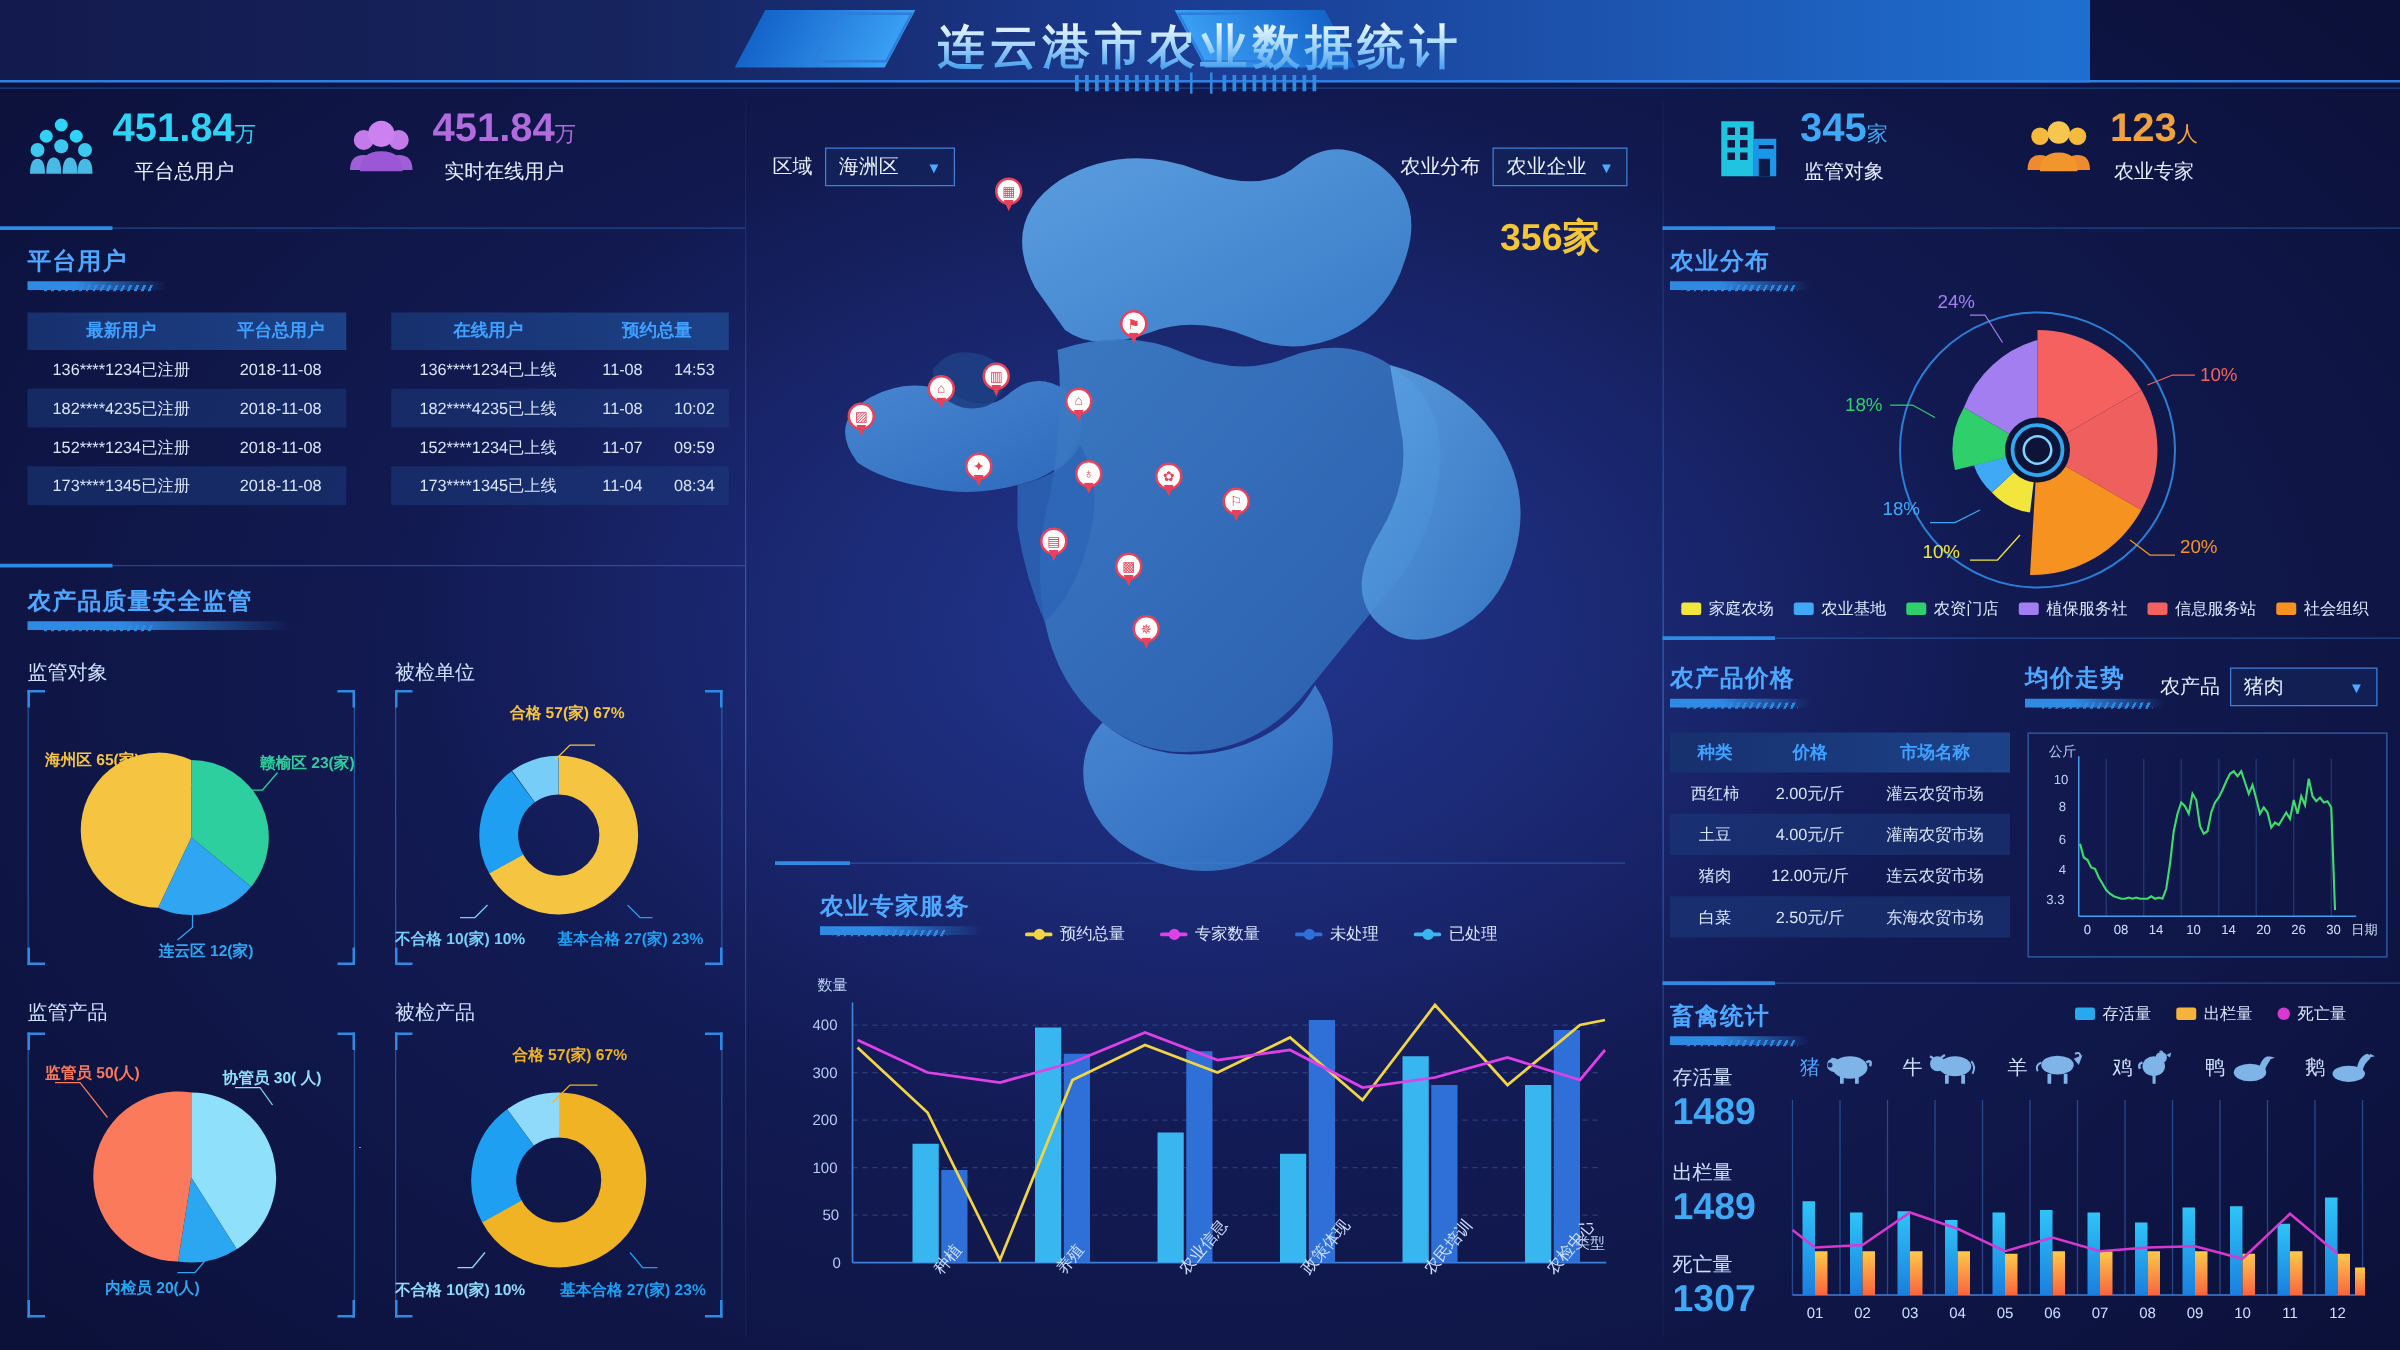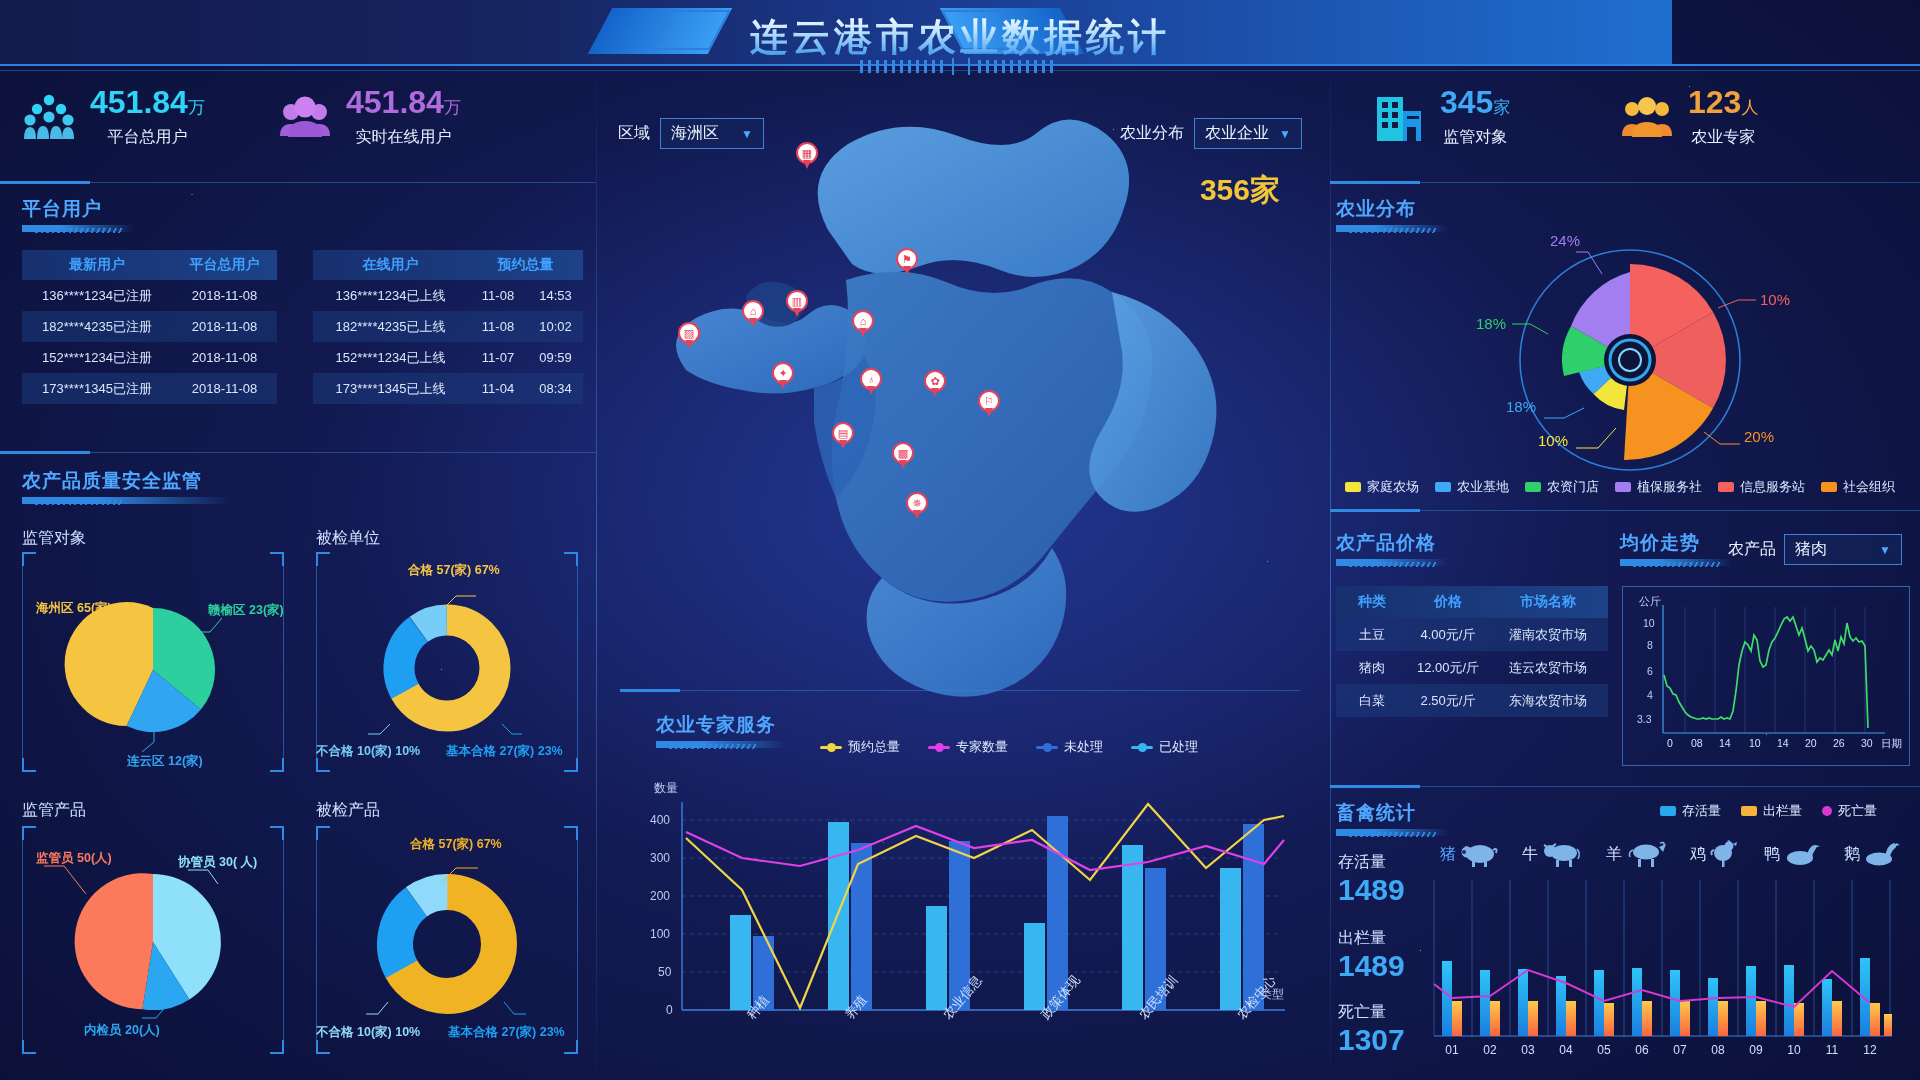--- a/index.html
+++ b/index.html
@@ -692,20 +692,25 @@
       </div>
     <div class="sec-underline"></div>
   </div>
 
   <div class="tbl" style="left:1336px;top:586px;width:272px;">
     <div class="hd" style="height:32px">
       <div style="width:72px">种类</div>
       <div style="width:80px">价格</div>
       <div style="width:120px">市场名称</div>
     </div>
+    <div class="rw" style="height:33px">
+      <div style="width:72px">西红柿</div>
+      <div style="width:80px">2.00元/斤</div>
+      <div style="width:120px">灌云农贸市场</div>
+    </div>
     <div class="rw alt" style="height:33px">
       <div style="width:72px">土豆</div>
       <div style="width:80px">4.00元/斤</div>
       <div style="width:120px">灌南农贸市场</div>
     </div>
     <div class="rw" style="height:33px">
       <div style="width:72px">猪肉</div>
       <div style="width:80px">12.00元/斤</div>
       <div style="width:120px">连云农贸市场</div>
     </div>

